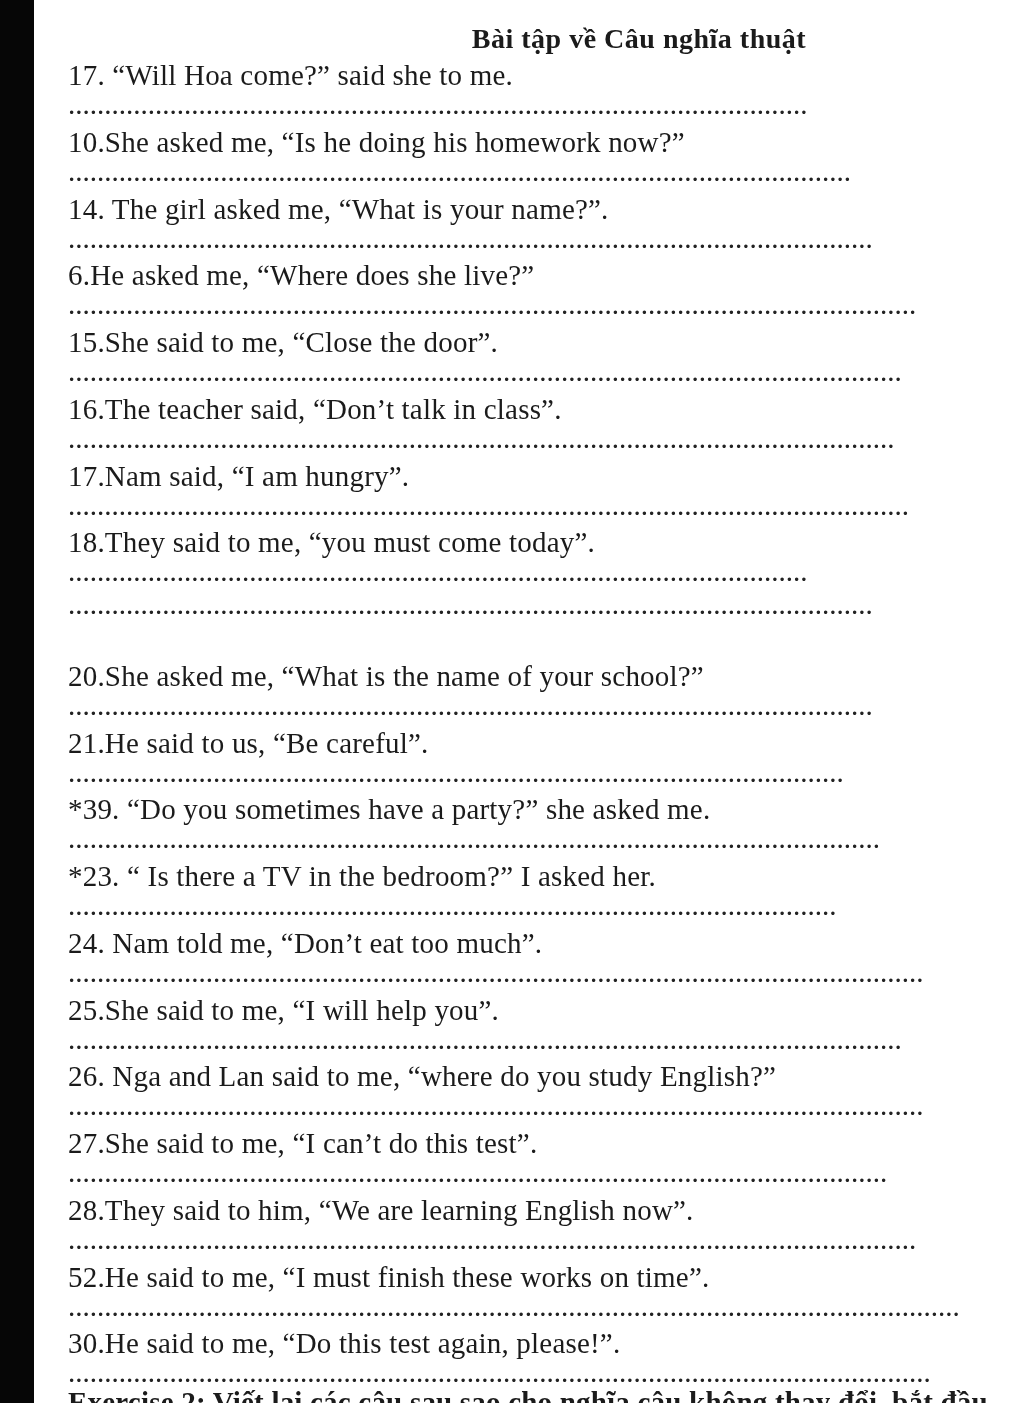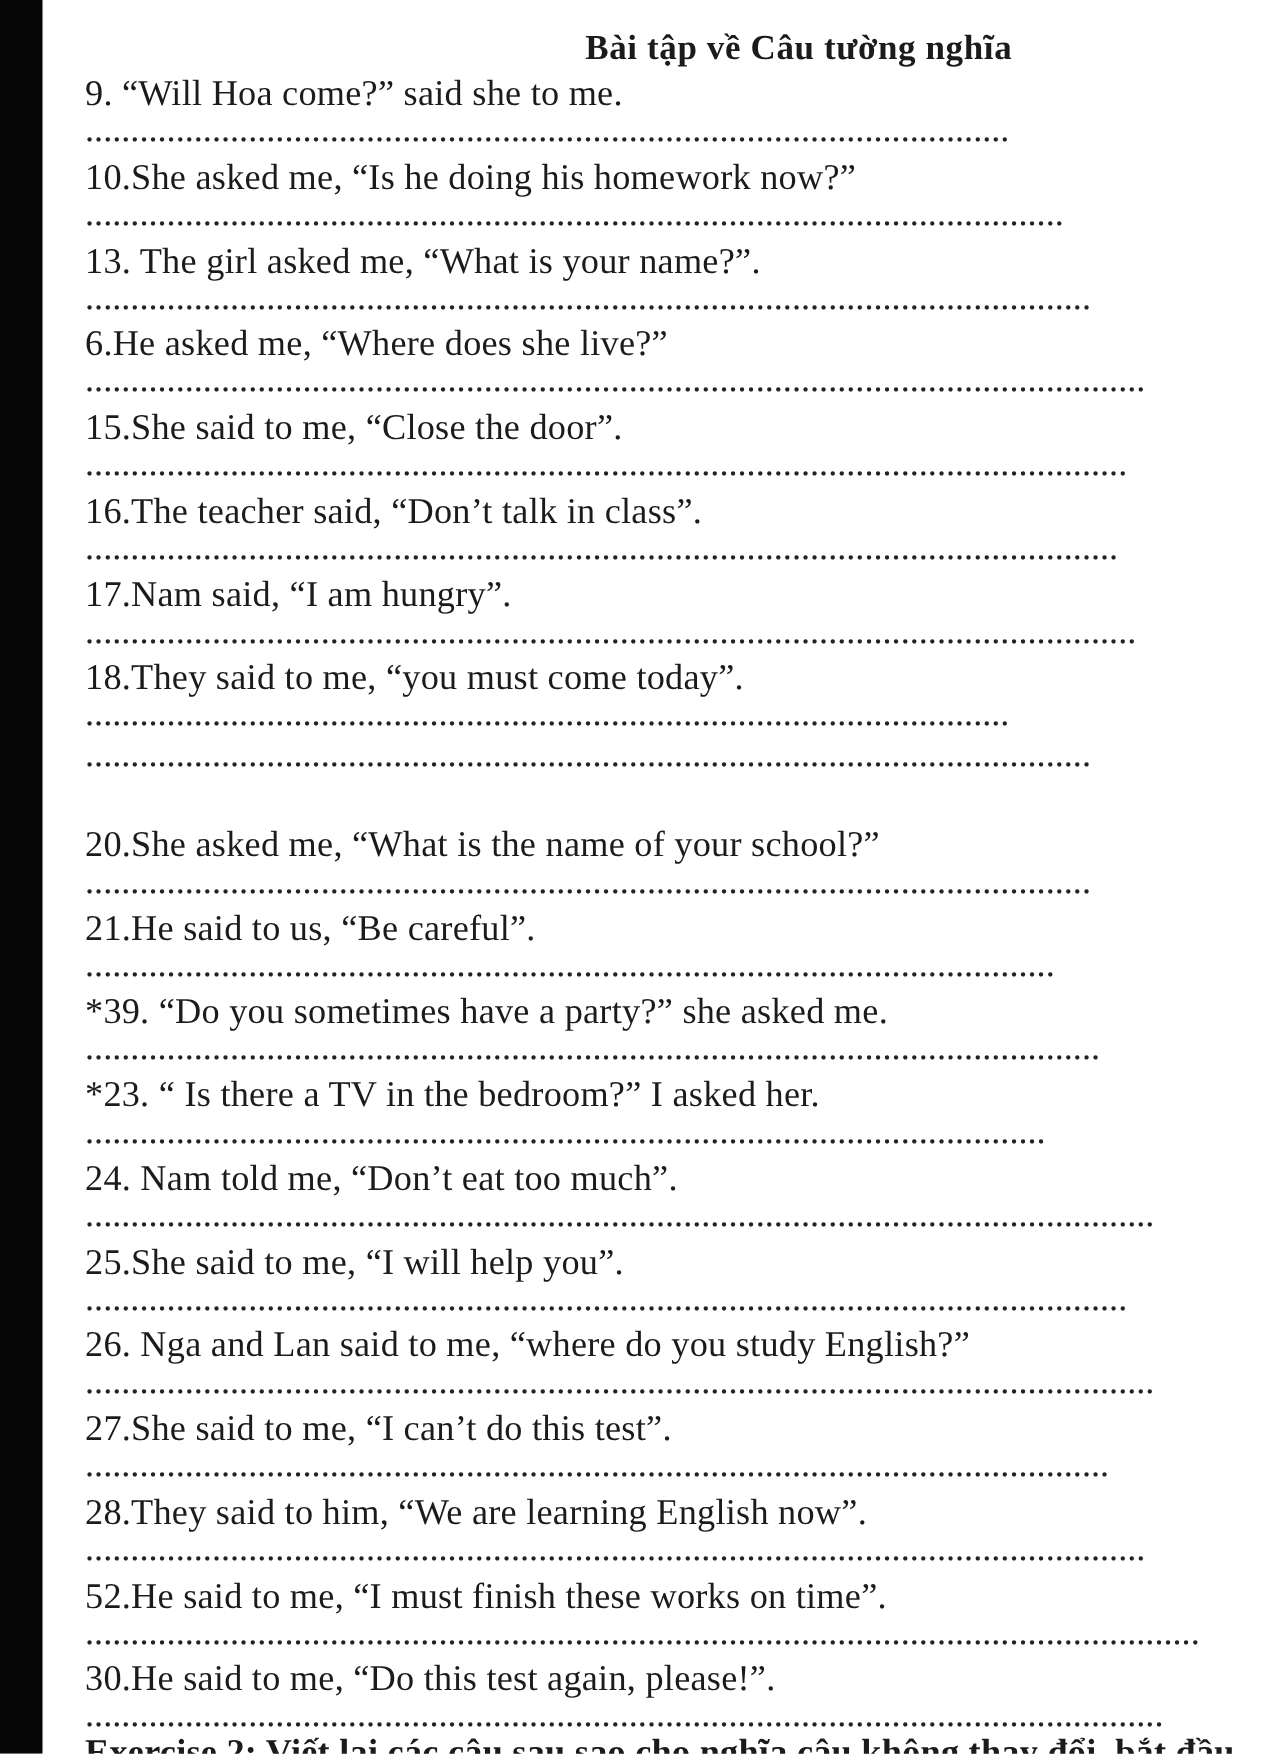--- a/index.html
+++ b/index.html
@@ -69,35 +69,35 @@
     white-space: nowrap;
     letter-spacing: 0.2px;
   }
 </style>
 </head>
 <body>
 
 <div class="scan-bar-left"></div>
 
 <div class="page">
-  <div class="title">Bài tập về Câu tường nghĩa</div>
+  <div class="title">Bài tập về Câu nghĩa thuật</div>
 
   <div class="items">
   <div class="item">
-    <div class="sentence">9. “Will Hoa come?” said she to me.</div>
+    <div class="sentence">17. “Will Hoa come?” said she to me.</div>
     <div class="dots">......................................................................................................</div>
   </div>
 
   <div class="item">
     <div class="sentence">10.She asked me, “Is he doing his homework now?”</div>
     <div class="dots">............................................................................................................</div>
   </div>
 
   <div class="item">
-    <div class="sentence">13. The girl asked me, “What is your name?”.</div>
+    <div class="sentence">14. The girl asked me, “What is your name?”.</div>
     <div class="dots">...............................................................................................................</div>
   </div>
 
   <div class="item">
     <div class="sentence">6.He asked me, “Where does she live?”</div>
     <div class="dots">.....................................................................................................................</div>
   </div>
 
   <div class="item">
     <div class="sentence">15.She said to me, “Close the door”.</div>

